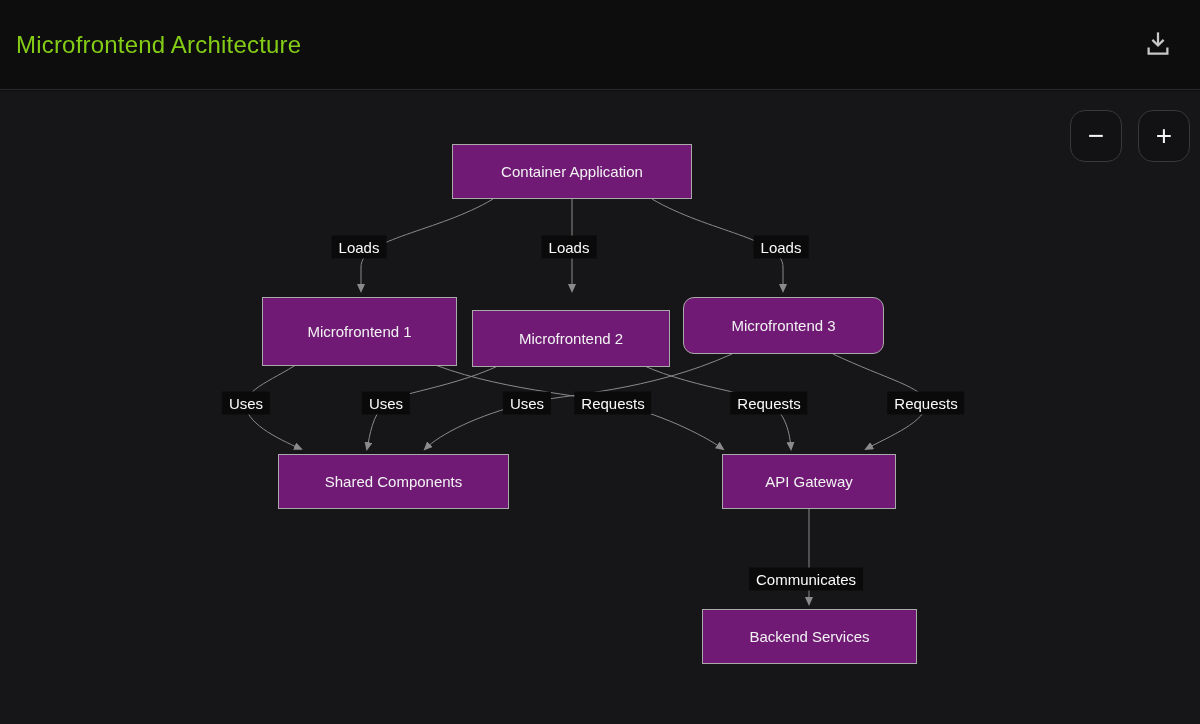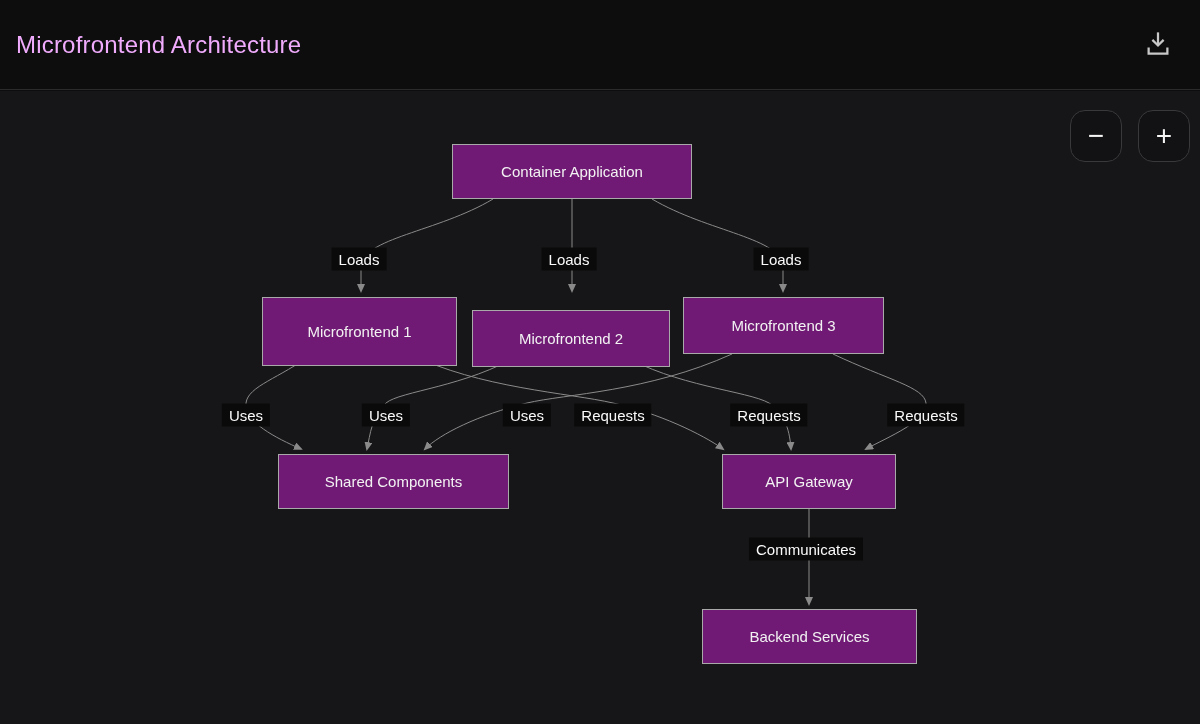--- a/index.html
+++ b/index.html
@@ -12,21 +12,21 @@
 
   
   .header {
     position: absolute; top: 0; left: 0; width: 1200px; height: 90px;
     background: #0d0d0e;
     border-bottom: 1px solid #2b2b2e;
     display: flex; align-items: center; justify-content: space-between;
     padding: 0 22px 0 16px;
   }
   .title {
-    color: #f0abfc; font-size: 24px; font-weight: 500; letter-spacing: .2px;
+    color: #84cc16; font-size: 24px; font-weight: 500; letter-spacing: .2px;
   }
   .dl-btn {
     width: 40px; height: 40px; display: flex; align-items: center; justify-content: center;
     cursor: pointer; background: transparent; border: none;
   }
 
   
   .canvas {
     position: absolute; top: 91px; left: 0; width: 1200px; height: 633px;
     background: #161618;
@@ -50,46 +50,45 @@
     border: 1px solid #a9a9a9;
     color: #f2f2f2;
     font-size: 15px;
     display: flex; align-items: center; justify-content: center;
     text-align: center;
     cursor: default;
   }
   #n-container { left: 452px; top: 53px;  width: 240px; height: 55px; }
   #n-mf1       { left: 262px; top: 206px; width: 195px; height: 69px; }
   #n-mf2       { left: 472px; top: 206px; width: 198px; height: 57px; margin-top: 13px; }
-  #n-mf3       { left: 683px; top: 206px; width: 201px; height: 57px; }
+  #n-mf3       { left: 683px; top: 206px; width: 201px; height: 57px; border-radius: 11px; }
   #n-shared    { left: 237px; top: 363px; width: 231px; height: 55px; margin-left: 41px; }
   #n-gateway   { left: 722px; top: 363px; width: 174px; height: 55px; }
   #n-backend   { left: 702px; top: 518px; width: 215px; height: 55px; }
 
   
   .edge-label {
     position: absolute;
     transform: translate(-50%, -50%);
     background: #0a0a0a;
     color: #fafafa;
     font-size: 15px;
     padding: 3px 7px;
     white-space: nowrap;
-    margin-top: 12px;
   }
   #l-loads1 { left: 359px; top: 156px; }
   #l-loads2 { left: 569px; top: 156px; }
   #l-loads3 { left: 781px; top: 156px; }
   #l-uses1  { left: 246px; top: 312px; }
   #l-uses2  { left: 386px; top: 312px; }
   #l-uses3  { left: 527px; top: 312px; }
   #l-req1   { left: 613px; top: 312px; }
   #l-req2   { left: 769px; top: 312px; }
   #l-req3   { left: 926px; top: 312px; }
-  #l-comm   { left: 806px; top: 446px; }
+  #l-comm   { left: 806px; top: 488px; }
 </style>
 </head>
 <body>
 
 <div class="header">
   <div class="title">Microfrontend Architecture</div>
   <button class="dl-btn">
     <span>
       <svg width="30" height="30" viewBox="0 0 24 24" fill="none" stroke="#c8c8c8" stroke-width="1.8">
         <path d="M12 3.5 V13"></path>

